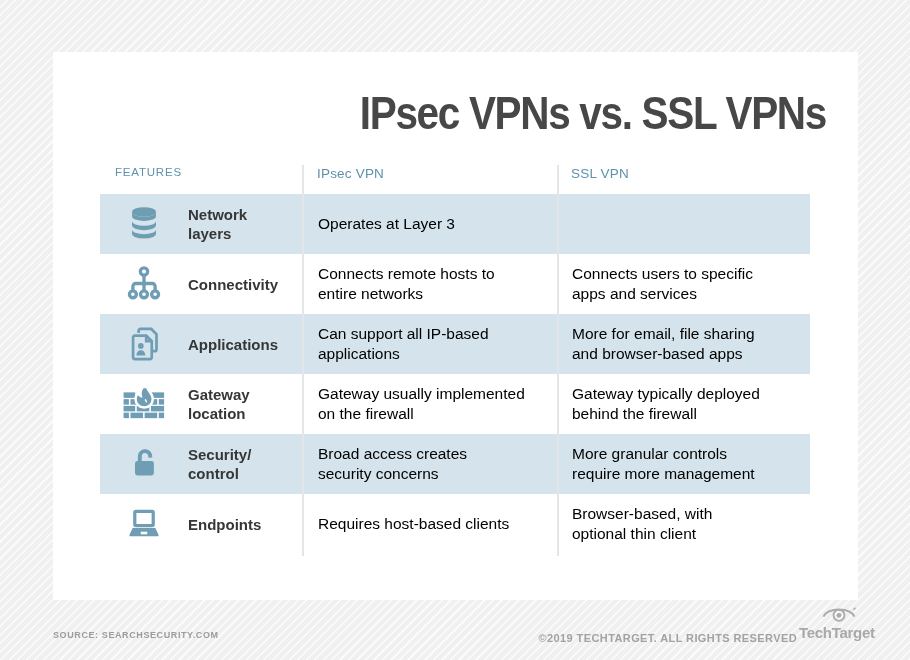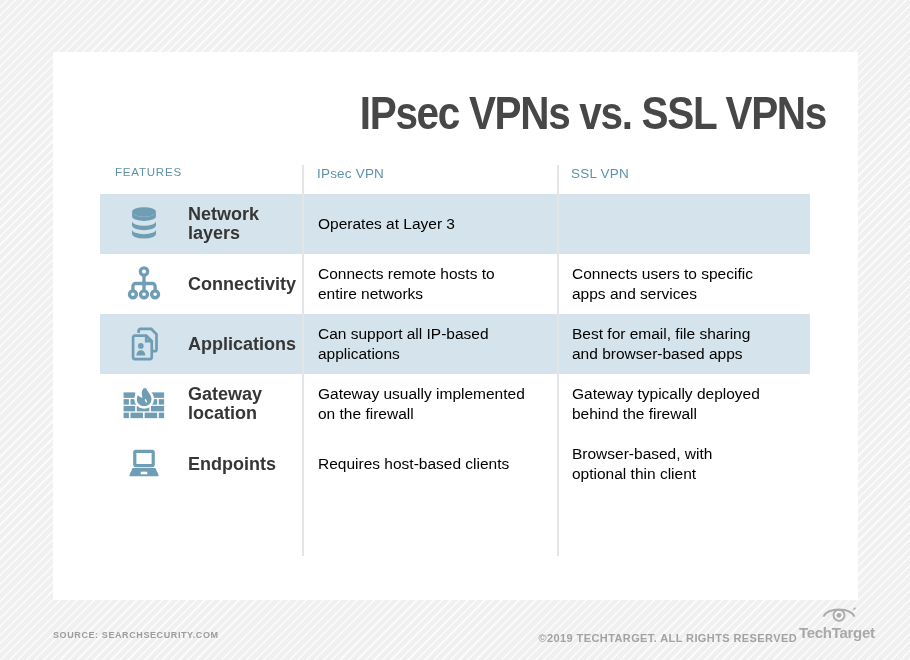--- a/index.html
+++ b/index.html
@@ -17,21 +17,21 @@
   .thead-label { position:absolute; top:114px; font-weight:normal; color:#5e92ac; }
   .h-features { left:62px; font-size:11.5px; letter-spacing:0.8px; }
   .h-ipsec { left:264px; font-size:13.5px; letter-spacing:0.2px; }
   .h-ssl { left:518px; font-size:13.5px; letter-spacing:0.2px; }
   .tbody { position:absolute; left:47px; top:142px; width:710px; }
   .row { display:flex; height:60px; }
   .row.alt { background:#d5e4ec; }
   .cell-icon { width:88px; display:flex; align-items:center; justify-content:center; }
   .cell-feature {
     width:114px; display:flex; align-items:center;
-    font-weight:bold; font-size:18px; line-height:19px; color:#363636; white-space:pre-line;
+    font-weight:bold; font-size:15px; line-height:19px; color:#363636; white-space:pre-line;
   }
   .cell-a, .cell-b {
     display:flex; align-items:center; box-sizing:border-box;
     font-size:15.5px; line-height:20px; color:#000000; white-space:pre-line;
   }
   .cell-a { width:255px; padding-left:16px; }
   .cell-b { width:253px; padding-left:15px; }
   .vdivider { position:absolute; top:113px; width:2px; height:391px; background:#e2e6e8; }
   .vd-1 { left:249px; }
   .vd-2 { left:504px; }
@@ -99,21 +99,21 @@
             <path d="M8.6 5.6V4.1a1.1 1.1 0 0 1 1.1-1.1h6.9l3.3 3.3v9.6a1.1 1.1 0 0 1-1.1 1.1h-1.9"></path>
             <path d="M5.1 8.3a1.1 1.1 0 0 1 1.1-1.1h7.2l3.5 3.5v10.2a1.1 1.1 0 0 1-1.1 1.1H6.2a1.1 1.1 0 0 1-1.1-1.1z"></path>
             <path d="M13.4 7.4v3.3h3.5"></path>
             <circle cx="10" cy="13.7" r="1.8" fill="#6f9db4" stroke="none"></circle>
             <path d="M7.2 19.7c0-2 1.2-3.3 2.8-3.3s2.8 1.3 2.8 3.3z" fill="#6f9db4" stroke="none"></path>
           </svg>
         </div>
         <div class="cell-feature">Applications</div>
         <div class="cell-a">Can support all IP-based
 applications</div>
-        <div class="cell-b">Best for email, file sharing
+        <div class="cell-b">More for email, file sharing
 and browser-based apps</div>
       </div>
 
       <div class="row">
         <div class="cell-icon">
           <svg width="44" height="38" viewBox="0 0 28 24">
             <g fill="#6f9db4">
               <rect x="1" y="4.6" width="7.4" height="3.5"></rect>
                 <rect x="9.4" y="4.6" width="8" height="3.5"></rect>
                 <rect x="18.4" y="4.6" width="8.4" height="3.5"></rect>
@@ -134,20 +134,34 @@
           </svg>
         </div>
         <div class="cell-feature">Gateway
 location</div>
         <div class="cell-a">Gateway usually implemented
 on the firewall</div>
         <div class="cell-b">Gateway typically deployed
 behind the firewall</div>
       </div>
 
+      <div class="row alt">
+        <div class="cell-icon">
+          <svg width="36" height="40" viewBox="0 0 24 26">
+            <path d="M9.2 11V7.9a3.5 3.5 0 0 1 6.9-.8l.1 1.7" fill="none" stroke="#6f9db4" stroke-width="2.6"></path>
+            <rect x="6" y="11" width="12.6" height="9.6" rx="1.6" fill="#6f9db4"></rect>
+          </svg>
+        </div>
+        <div class="cell-feature">Security/
+control</div>
+        <div class="cell-a">Broad access creates
+security concerns</div>
+        <div class="cell-b">More granular controls
+require more management</div>
+      </div>
 
       <div class="row">
         <div class="cell-icon">
           <svg width="40" height="38" viewBox="0 0 26 24">
             <rect x="7" y="3.8" width="12" height="9.2" rx="0.8" fill="none" stroke="#6f9db4" stroke-width="2.1"></rect>
             <path d="M5.6 14.6h14.8l2 4.4a.7.7 0 0 1-.65 1H4.25a.7.7 0 0 1-.65-1z" fill="#6f9db4"></path>
             <rect x="10.9" y="17" width="4.2" height="1.7" fill="#ffffff"></rect>
           </svg>
         </div>
         <div class="cell-feature">Endpoints</div>

